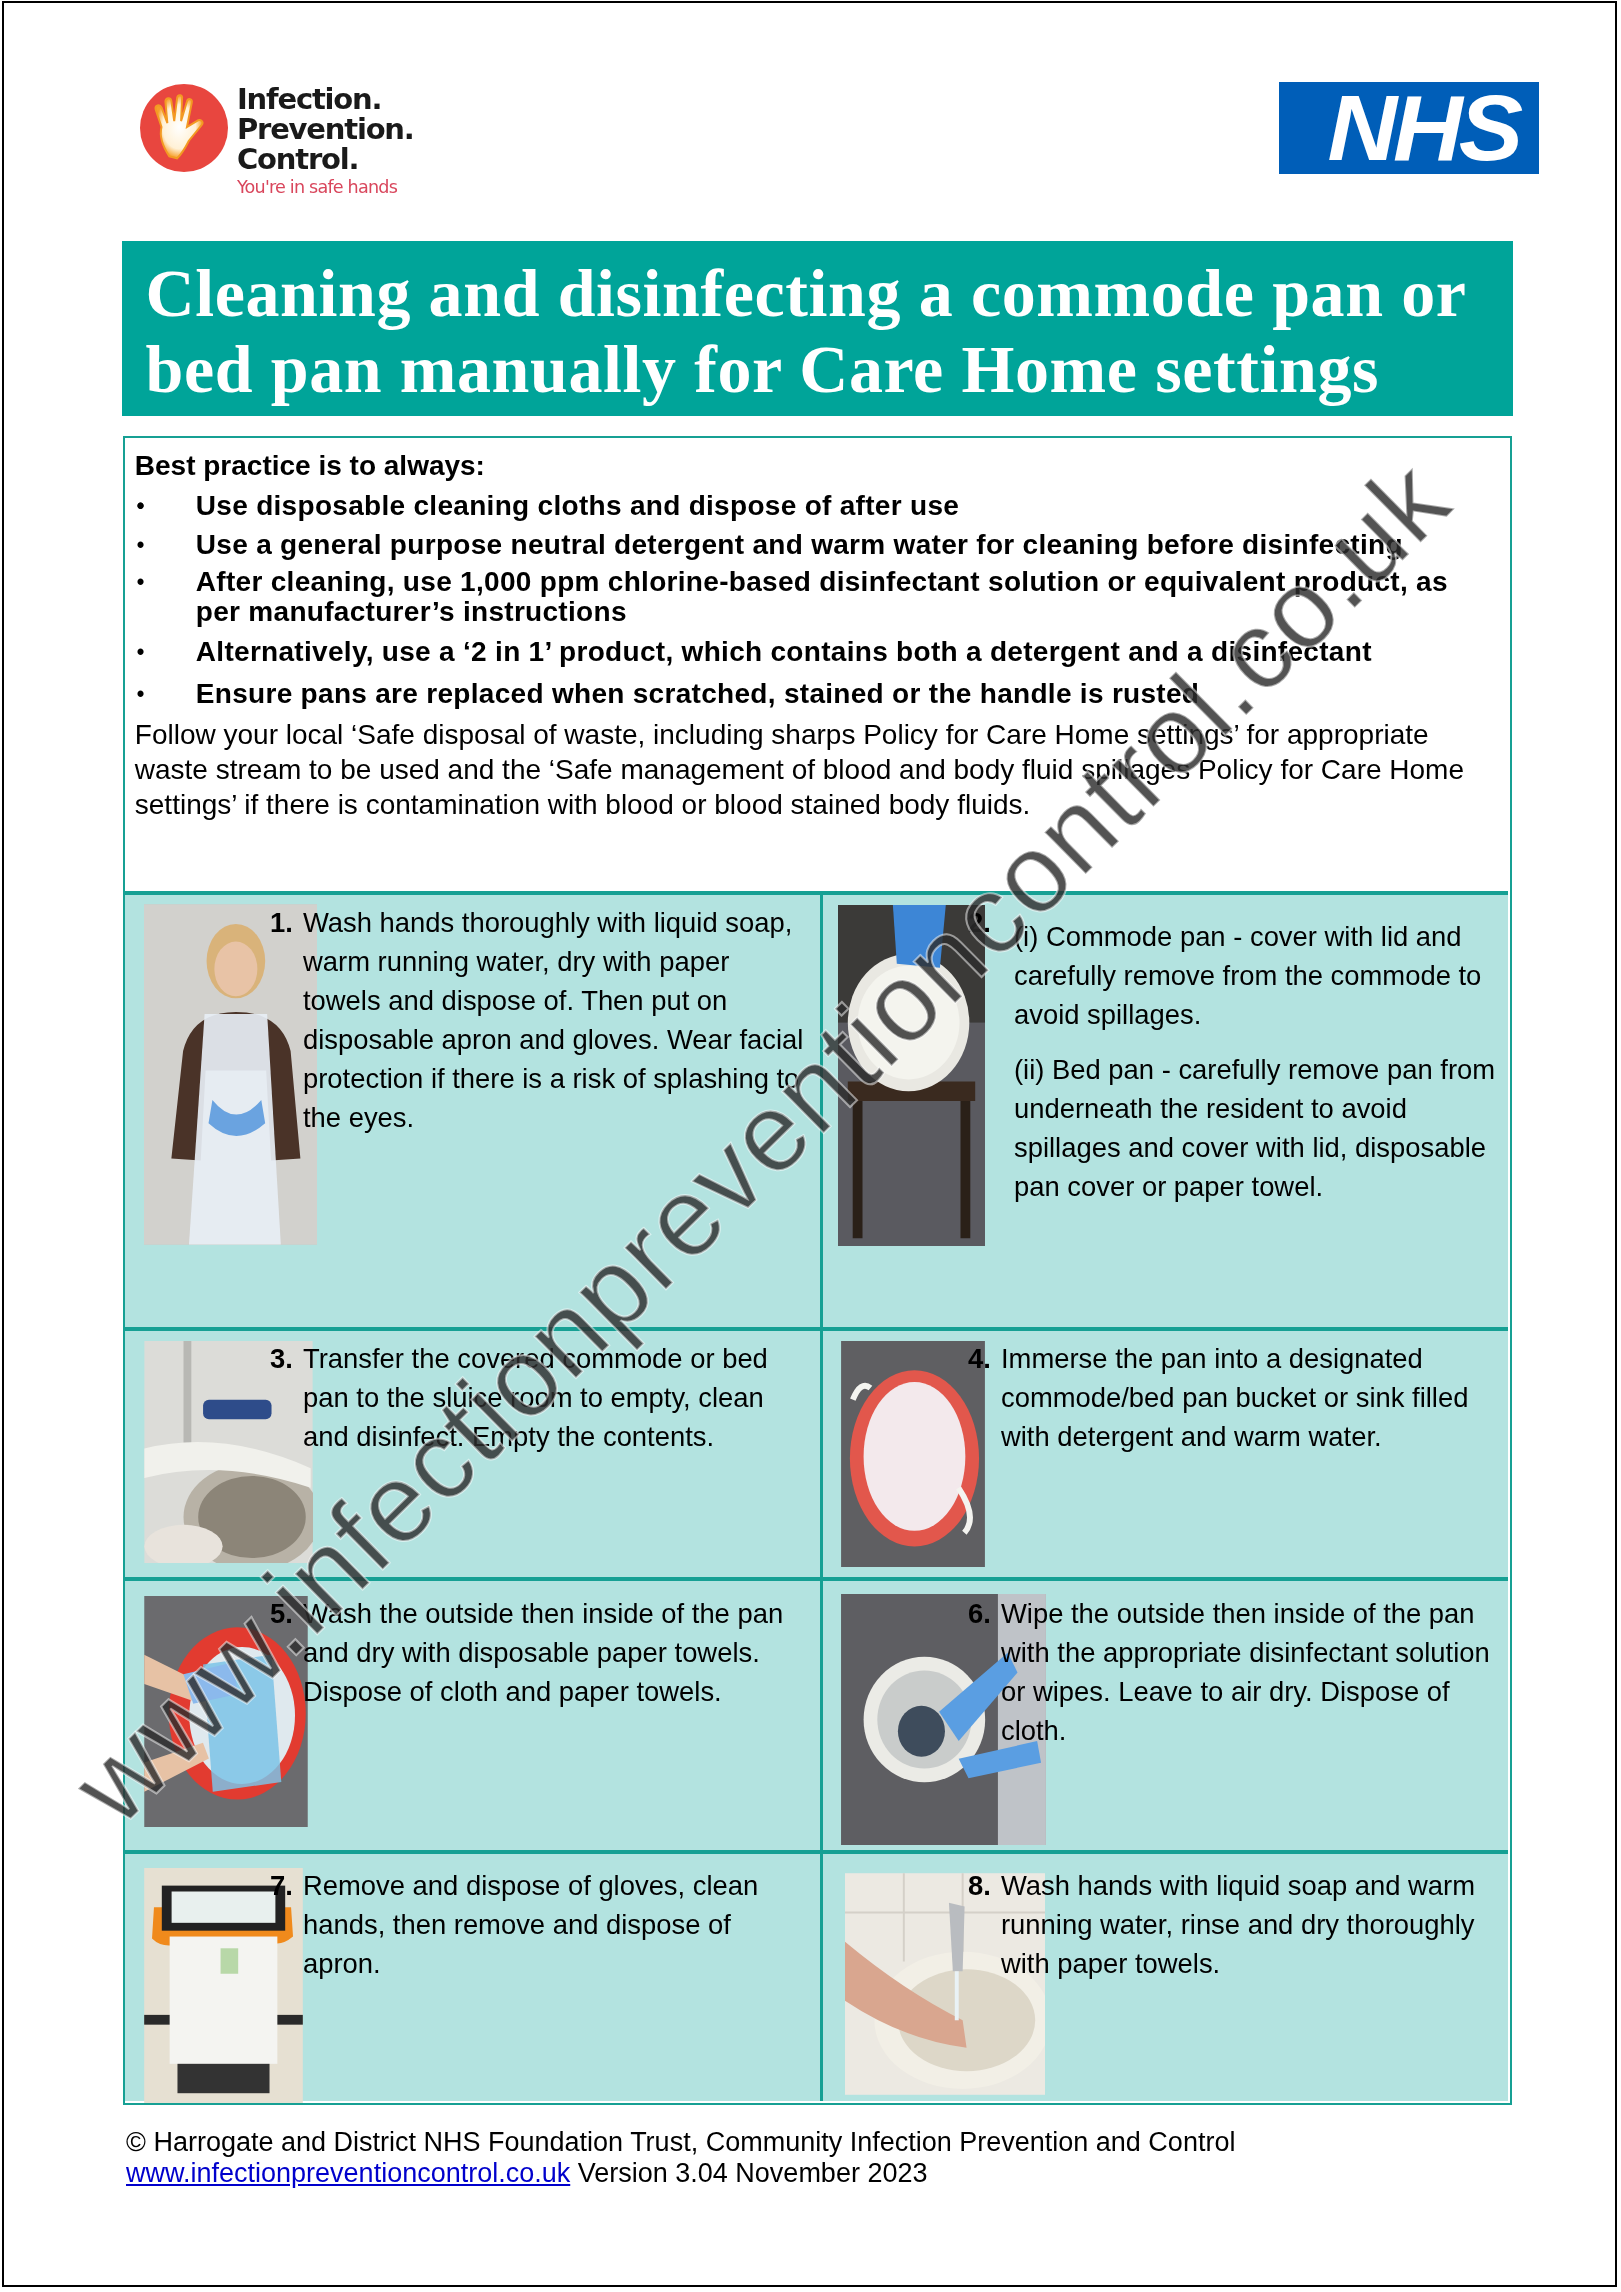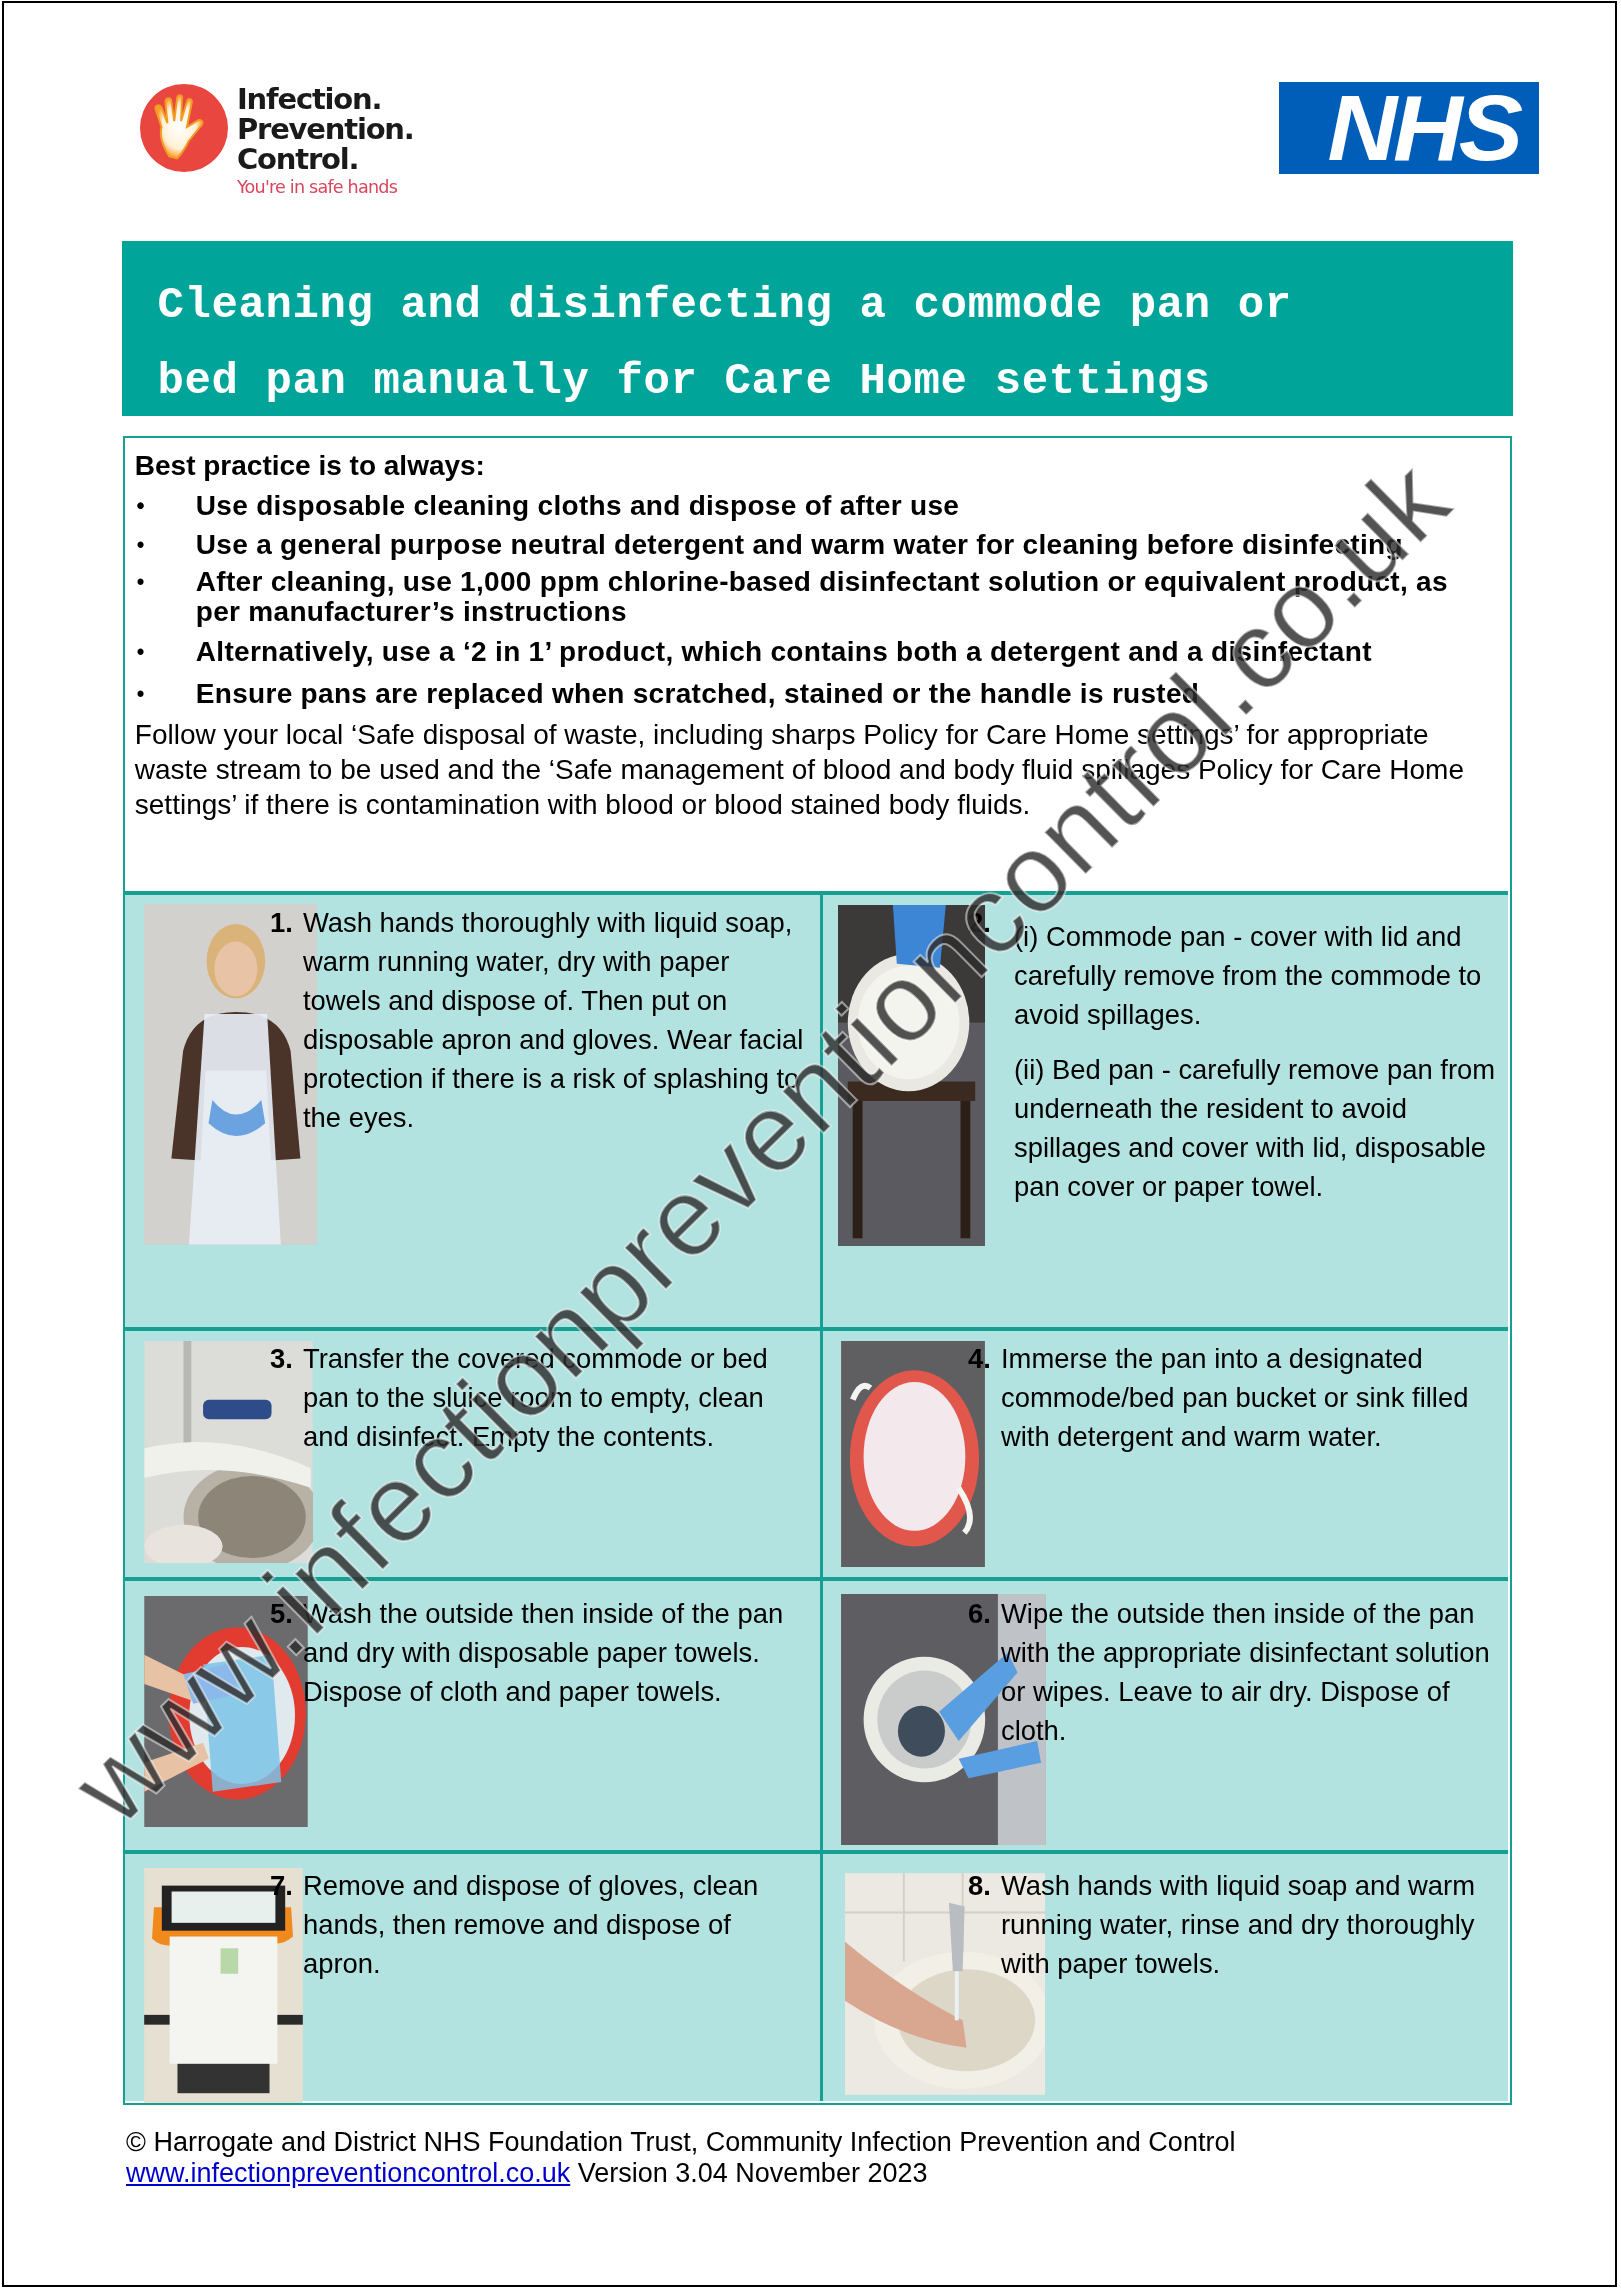--- a/index.html
+++ b/index.html
@@ -11,21 +11,21 @@
   .ipc-circle { position: absolute; left: 0; top: 0; width: 88px; height: 88px; border-radius: 50%; background: #e8463f; }
   .ipc-circle svg { position: absolute; left: 0; top: 0; }
   .ipc-text { position: absolute; left: 97px; top: 0px; font-family: "DejaVu Sans", sans-serif; font-weight: bold; font-size: 29px; line-height: 30px; letter-spacing: -1.2px; color: #1a1a1a; }
   .ipc-tag { position: absolute; left: 97px; top: 93px; font-family: "DejaVu Sans", sans-serif; font-size: 17.6px; color: #d9465c; letter-spacing: -0.8px; white-space: nowrap; }
 
   .nhs-logo { position: absolute; left: 1279px; top: 82px; width: 232px; height: 92px; background: #005eb8; display: flex; align-items: center; justify-content: center; padding-left: 28px; }
   .nhs-logo span { color: #fff; font-family: "Liberation Sans", sans-serif; font-weight: bold; font-style: italic; font-size: 92px; letter-spacing: -3.9px; line-height: 92px; transform: scaleX(1.05); }
 
   
   .title-bar { position: absolute; left: 122px; top: 241px; width: 1391px; height: 175px; background: #00a499; box-sizing: border-box; padding: 13.7px 0 0 23.5px; }
-  .title-bar h1 { margin: 12px; color: #fff; font-family: Liberation Mono, monospace; font-weight: bold; font-size: 44px; line-height: 76px; letter-spacing: 0.6px; }
+  .title-bar h1 { margin: 0; color: #fff; font-family: Liberation Serif, serif; font-weight: bold; font-size: 68px; line-height: 76px; letter-spacing: 0.6px; }
 
   
   .frame { position: absolute; left: 123px; top: 436px; width: 1389px; height: 1669px; border: 2.9px solid #16a094; box-sizing: border-box; }
   .best { position: absolute; left: 0; top: 0; width: 1383px; height: 419px; background: #fff; padding: 9.8px 9.8px 0 9.8px; box-sizing: border-box; }
   .best h2 { margin: 0; font-size: 28px; font-weight: bold; line-height: 35px; }
   .best ul { list-style: none; margin: 2px 0 0 0; padding: 0; }
   .best li { position: relative; padding-left: 61px; font-size: 28px; font-weight: bold; line-height: 32px; margin-bottom: 6.9px; letter-spacing: 0.3px; }
   .best li .bullet { position: absolute; left: 2px; top: 0; font-size: 21.6px; }
   .best p { margin: 3.9px 0 0 0; font-size: 28px; line-height: 35px; }
 

